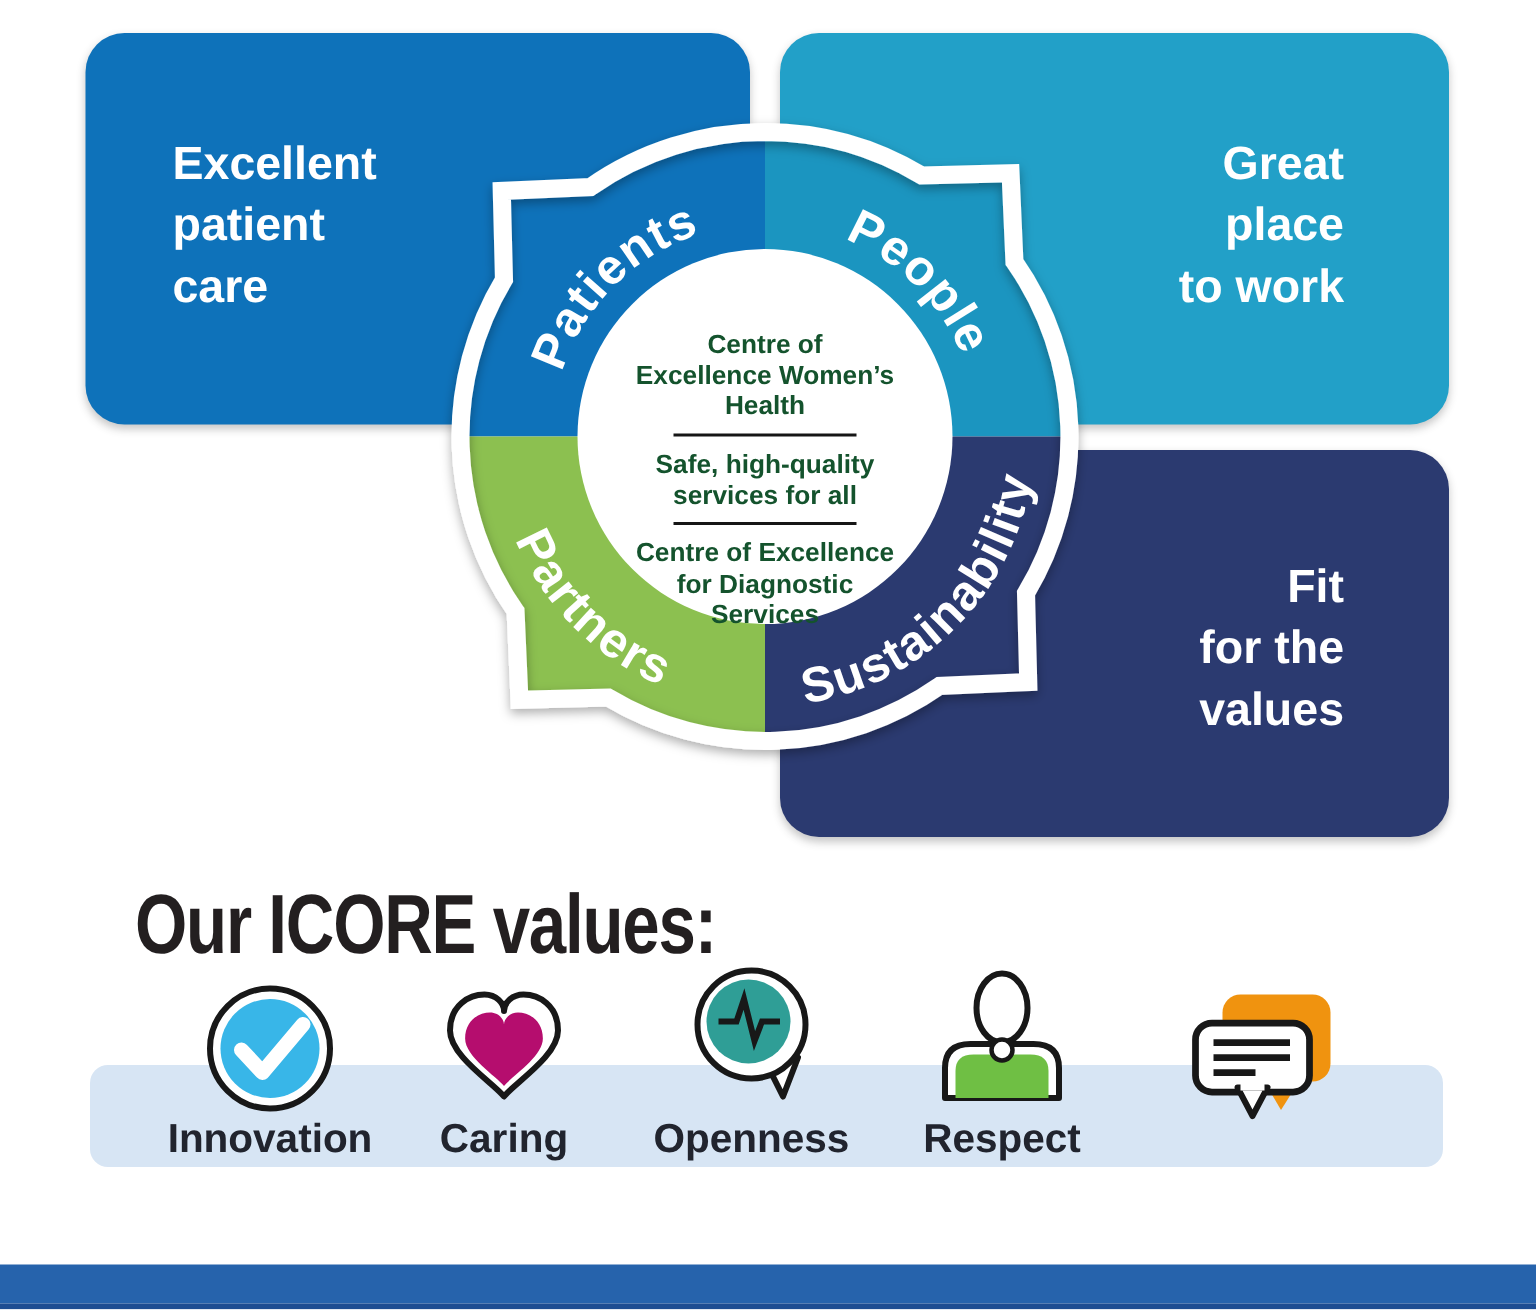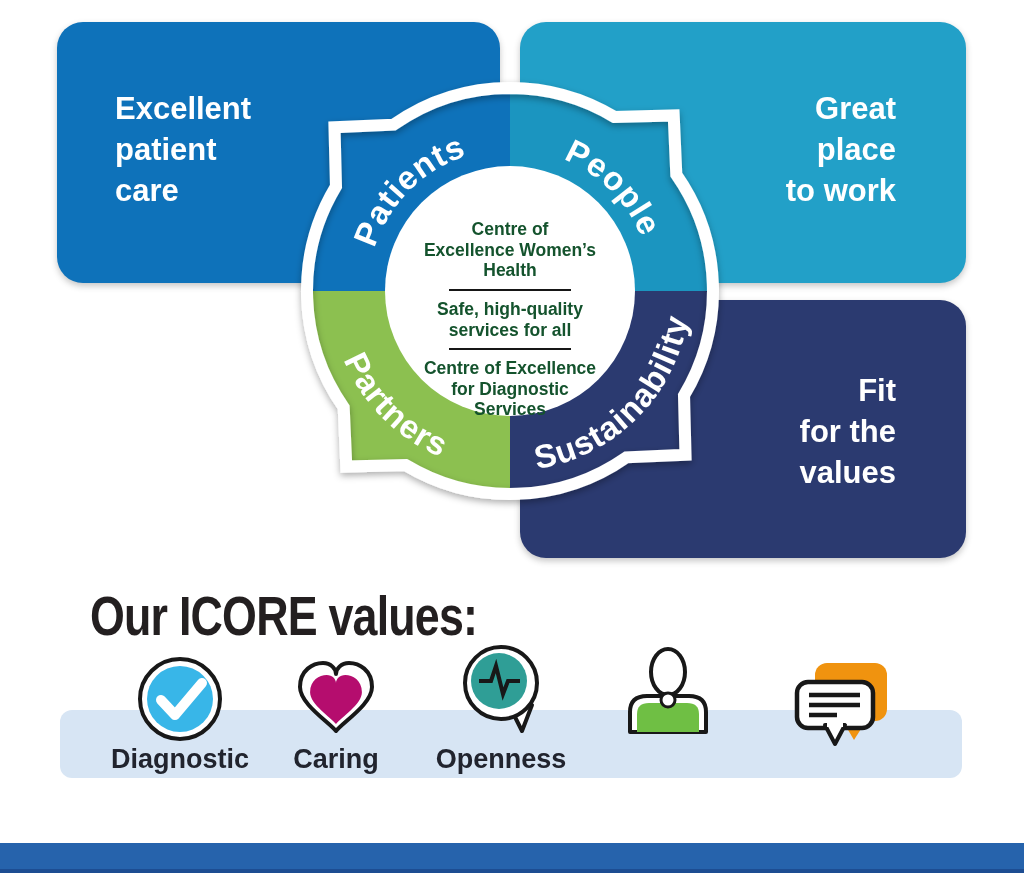--- a/index.html
+++ b/index.html
@@ -158,20 +158,21 @@
 
   <svg class="value-icon" style="left:788px; top:651px;" width="110" height="110" viewBox="0 0 110 110">
     <rect x="27" y="12" width="72" height="58" rx="12" fill="#f0930f"></rect>
     <polygon points="56,72 66,89 78,70" fill="#f0930f"></polygon>
     <rect x="9" y="31" width="76" height="46" rx="11" fill="#ffffff" stroke="#181818" stroke-width="4.5"></rect>
     <polygon points="37,74 47,93 57,74" fill="#ffffff" stroke="#181818" stroke-width="4" stroke-linejoin="round"></polygon>
     <rect x="39" y="69" width="16" height="7" fill="#ffffff"></rect>
     <path d="M 21 44 L 72 44 M 21 54 L 72 54 M 21 64 L 49 64" stroke="#181818" stroke-width="4.5" fill="none"></path>
   </svg>
 
-  <div class="value-label" style="left:95px;">Diagnostic</div>
+  <div class="value-label" style="left:95px;">Innovation</div>
   <div class="value-label" style="left:416px;">Openness</div>
   <div class="value-label" style="left:251px;">Caring</div>
+  <div class="value-label" style="left:583px;">Respect</div>
 
   <div id="footer-bar"></div>
   <div id="footer-edge"></div>
 
 </div>
 
 </body></html>

